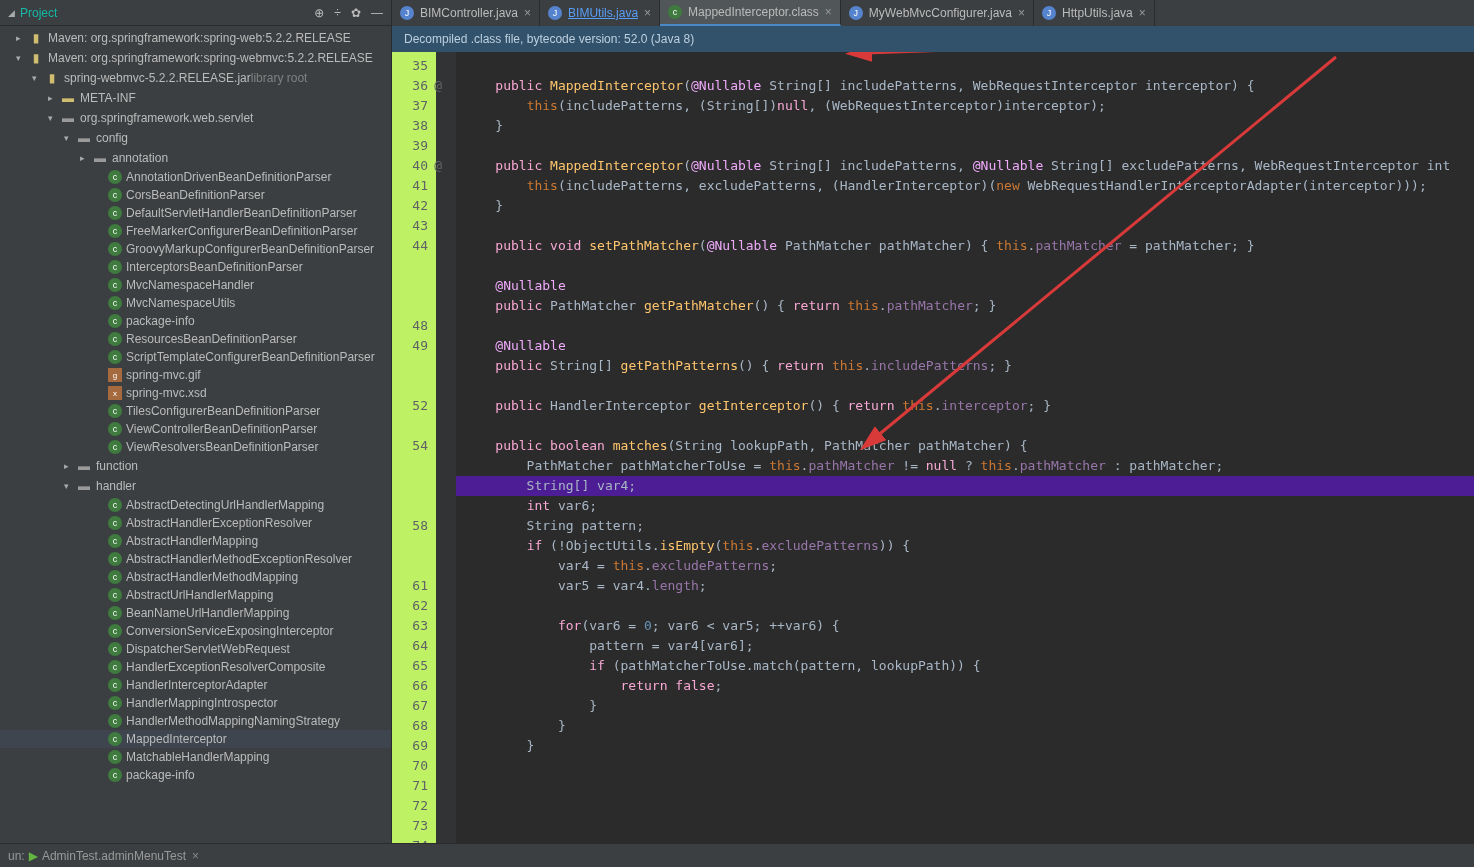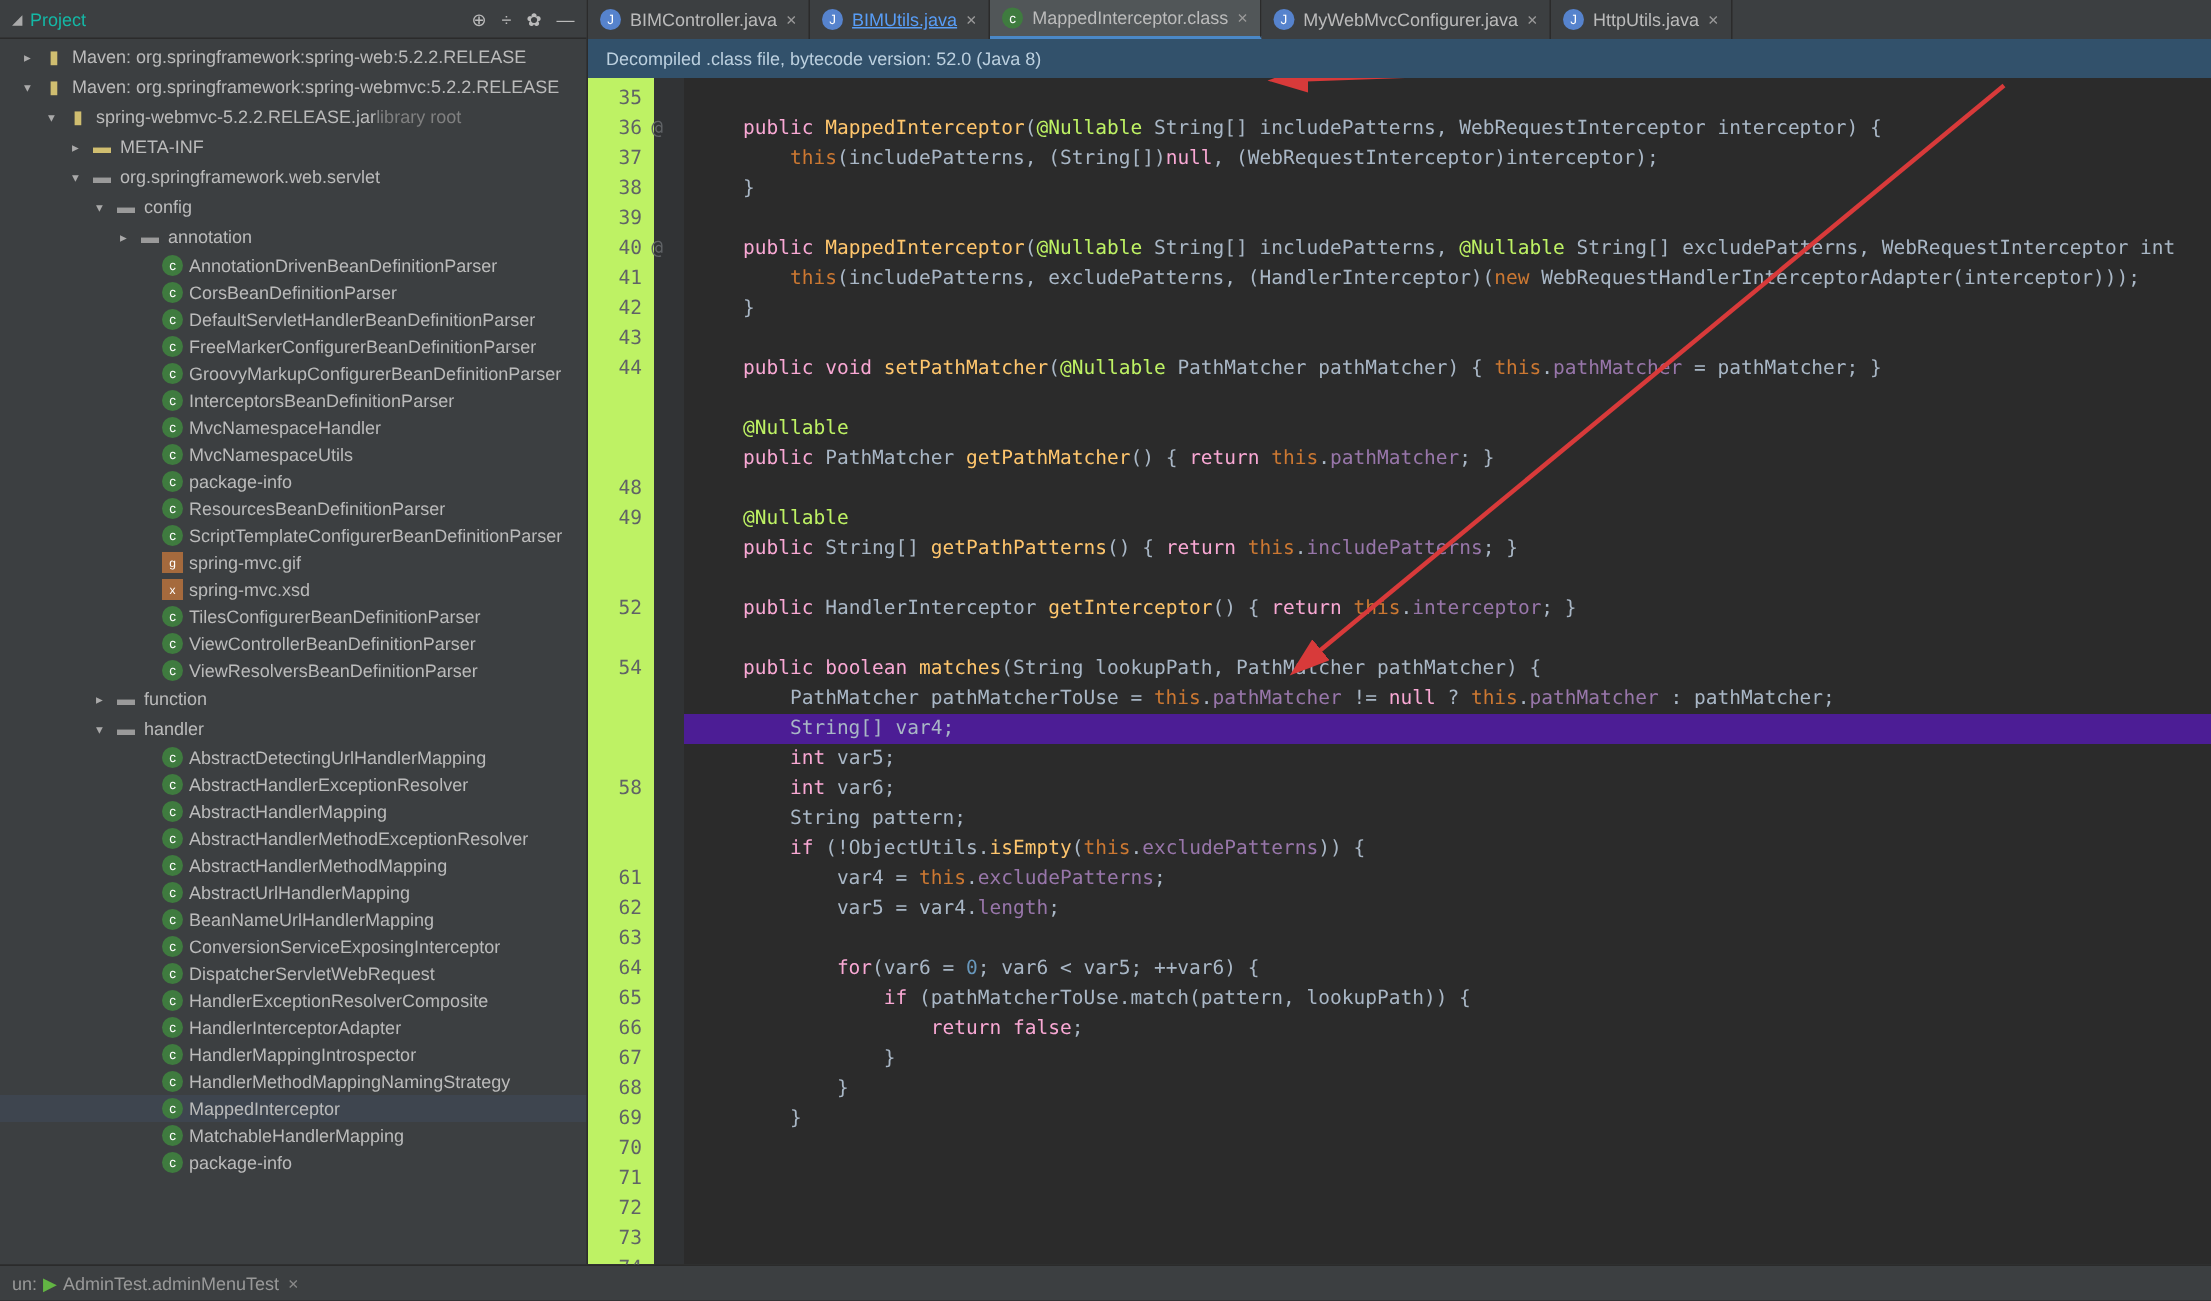--- a/index.html
+++ b/index.html
@@ -73,21 +73,21 @@
   padding: 4px 8px 4px 4px; user-select: none; min-width: 44px;
 }
 .gutter-line { height: 20px; line-height: 20px; position: relative; }
 .gutter-anno { position: absolute; right: -14px; color: #606366; }
 .gutter-extra { width: 20px; background: #313335; }
 .code-body { flex: 1; padding: 4px 0; overflow: auto; position: relative; }
 .code-line { height: 20px; line-height: 20px; white-space: pre; padding-left: 8px; }
 .code-line.bp { background: #4c1d95; }
 .kw { color: #f9a8d4; }
 .num { color: #6897bb; }
-.ann { color: #bef264; }
+.ann { color: #f0abfc; }
 .this { color: #cc7832; }
 .mtd { color: #ffc66d; }
 .new { color: #cc7832; }
 .field { color: #9876aa; }
 .arrow-svg { position: absolute; pointer-events: none; }
 .status-bar { height: 24px; background: #3c3f41; display: flex; align-items: center; padding: 0 8px; color: #999; border-top: 1px solid #2b2b2b;}
 .run-icon { color: #62b543; margin: 0 4px; }
 .status-close { color: #888; margin-left: 6px; }
 </style>
 </head>
@@ -460,28 +460,28 @@
 <div class="code-line">    <span class="kw">public</span> PathMatcher <span class="mtd">getPathMatcher</span>() { <span class="kw">return</span> <span class="this">this</span>.<span class="field">pathMatcher</span>; }</div>
 <div class="code-line"></div>
 <div class="code-line">    <span class="ann">@Nullable</span></div>
 <div class="code-line">    <span class="kw">public</span> String[] <span class="mtd">getPathPatterns</span>() { <span class="kw">return</span> <span class="this">this</span>.<span class="field">includePatterns</span>; }</div>
 <div class="code-line"></div>
 <div class="code-line">    <span class="kw">public</span> HandlerInterceptor <span class="mtd">getInterceptor</span>() { <span class="kw">return</span> <span class="this">this</span>.<span class="field">interceptor</span>; }</div>
 <div class="code-line"></div>
 <div class="code-line">    <span class="kw">public boolean</span> <span class="mtd">matches</span>(String lookupPath, PathMatcher pathMatcher) {</div>
 <div class="code-line">        PathMatcher pathMatcherToUse = <span class="this">this</span>.<span class="field">pathMatcher</span> != <span class="kw">null</span> ? <span class="this">this</span>.<span class="field">pathMatcher</span> : pathMatcher;</div>
 <div class="code-line bp">        String[] var4;</div>
-<div class="code-line">        <span class="kw">int</span> var5;</div>
 <div class="code-line">        <span class="kw">int</span> var6;</div>
 <div class="code-line">        String pattern;</div>
 <div class="code-line">        <span class="kw">if</span> (!ObjectUtils.<span class="mtd">isEmpty</span>(<span class="this">this</span>.<span class="field">excludePatterns</span>)) {</div>
 <div class="code-line">            var4 = <span class="this">this</span>.<span class="field">excludePatterns</span>;</div>
 <div class="code-line">            var5 = var4.<span class="field">length</span>;</div>
 <div class="code-line"></div>
 <div class="code-line">            <span class="kw">for</span>(var6 = <span class="num">0</span>; var6 &lt; var5; ++var6) {</div>
+<div class="code-line">                pattern = var4[var6];</div>
 <div class="code-line">                <span class="kw">if</span> (pathMatcherToUse.match(pattern, lookupPath)) {</div>
 <div class="code-line">                    <span class="kw">return false</span>;</div>
 <div class="code-line">                }</div>
 <div class="code-line">            }</div>
 <div class="code-line">        }</div>
 <div class="code-line"></div>
       </div>
     </div>
   </div>
 </div>

